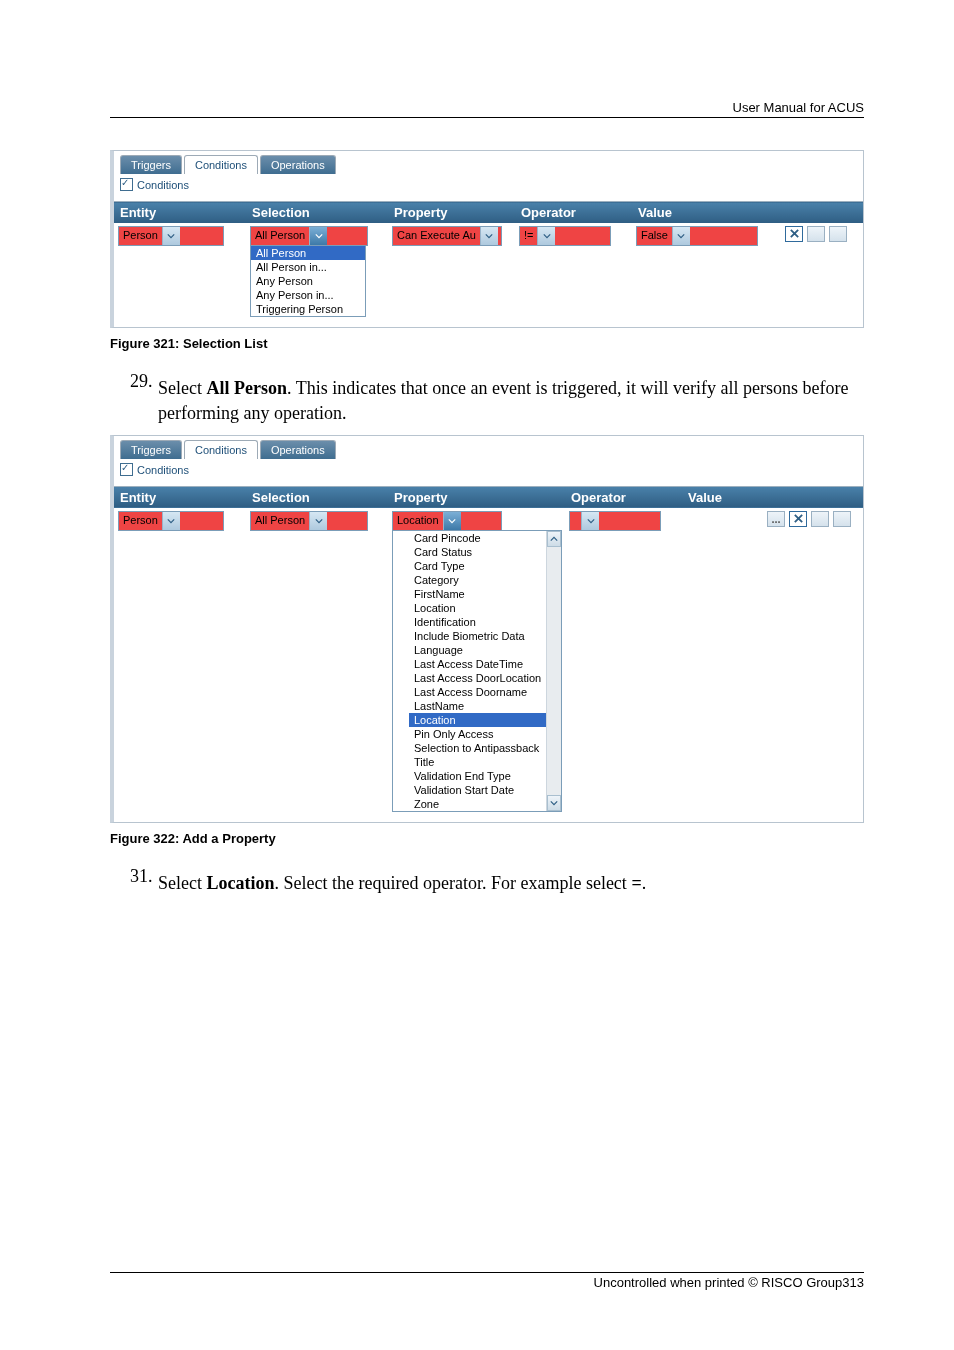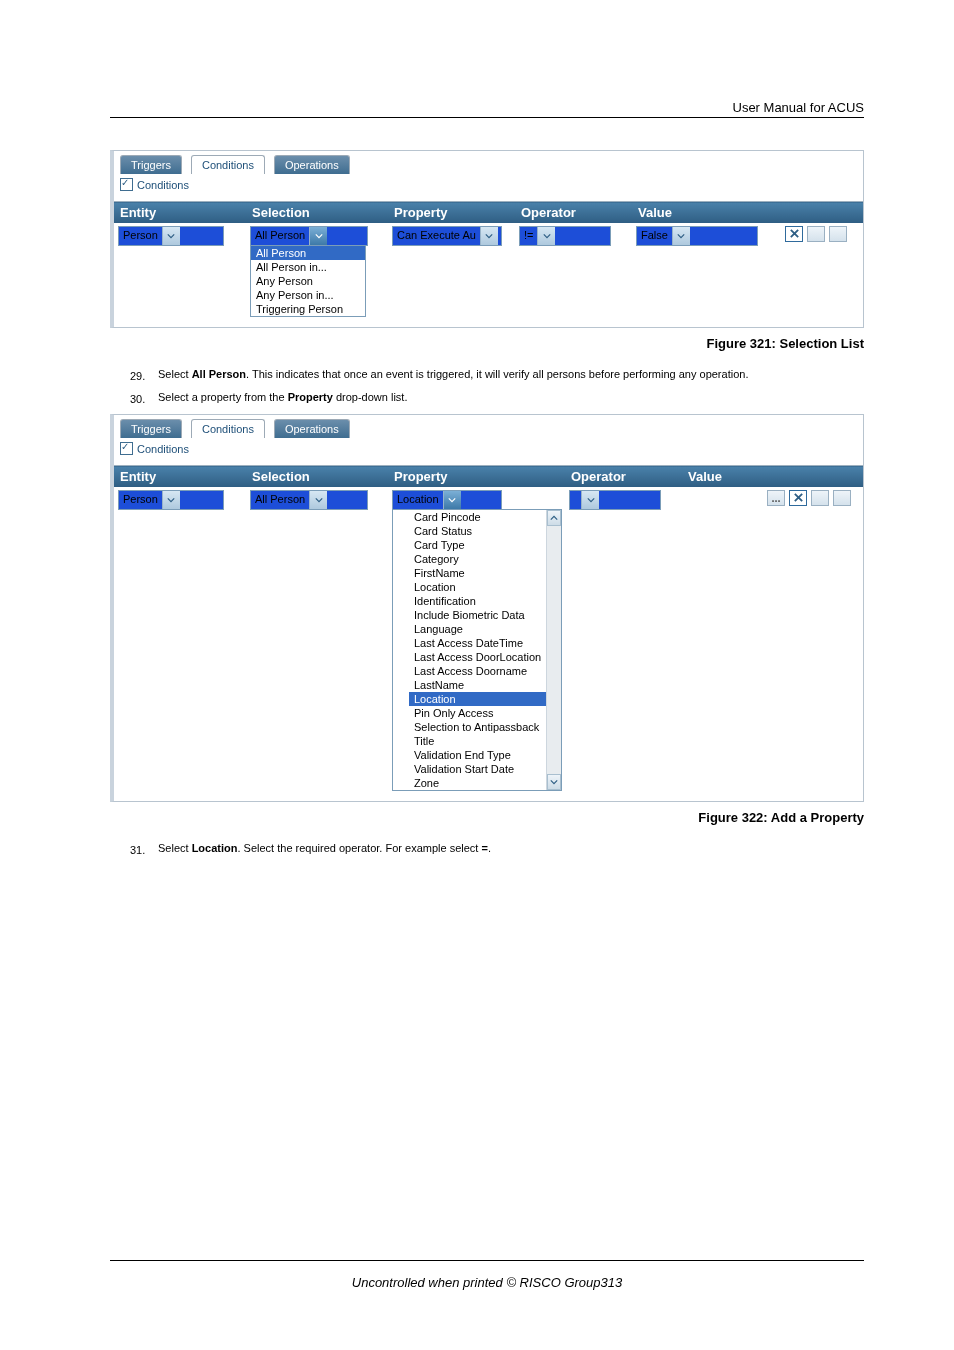--- a/index.html
+++ b/index.html
@@ -34,21 +34,21 @@
     background: #fff;
     margin-bottom: 6px;
   }
   .panel-left-edge {
     border-left: 4px solid #c9d3dd;
   }
   .tabbar {
     display: flex;
     align-items: flex-end;
     padding: 4px 4px 0 4px;
-    gap: 7px;
+    gap: 0;
     padding-left: 6px;
   }
   .tab {
     border: 1px solid #9daab6;
     border-bottom: none;
     padding: 3px 10px;
     font-size: 11px;
     background: linear-gradient(#6b8eab, #3f6d90);
     color: #fff;
     border-radius: 3px 3px 0 0;
@@ -96,21 +96,21 @@
   }
   table.grid td {
     padding: 3px 4px;
     vertical-align: top;
   }
   .dd {
     display: inline-flex;
     align-items: stretch;
     border: 1px solid #7b9db8;
     height: 18px;
-    background: #1d4ed8;
+    background: #ef4444;
     position: relative;
   }
   .dd .dd-text {
     padding: 2px 4px;
     font-size: 11px;
     white-space: nowrap;
     overflow: hidden;
   }
   .dd .dd-btn {
     width: 17px;
@@ -183,30 +183,31 @@
   .act-btn.ellipsis {
     color: #555;
     font-weight: bold;
   }
   .act-btn.delete {
     border-color: #2f6a9c;
     background: #fff;
   }
   .act-btn.delete svg { width: 11px; height: 11px; margin-top: 1px; }
   .figure-caption {
-    text-align: right;
+    text-align: left;
     font-weight: bold;
     font-size: 13px;
     margin: 8px 0 18px 0;
   }
   ol.steps {
     list-style: none;
     padding: 0;
     margin: 0 0 10px 20px;
-    font-size: 11px;
+    font-size: 18px;
+    font-family: Liberation Serif, serif;
   }
   ol.steps li {
     margin-bottom: 10px;
     line-height: 1.35;
   }
   ol.steps li .num {
     display: inline-block;
     width: 28px;
   }
   ol.steps li .body-wrap {
@@ -214,24 +215,23 @@
     padding-left: 28px;
     margin-top: -17px;
   }
   .footer {
     position: absolute;
     bottom: 60px;
     left: 110px;
     right: 90px;
     border-top: 1px solid #000;
     display: flex;
-    justify-content: center;
+    justify-content: flex-end;
     font-size: 13px;
-    padding-top: 14px;
-    font-style: italic;
+    padding-top: 2px;
   }
 </style>
 </head>
 <body>
 
 <div class="page">
   <div class="header-bar">
     <span>User Manual for ACUS</span>
   </div>
 
@@ -327,24 +327,20 @@
         </tr>
       </tbody>
         </table>
     </div>
     <div class="figure-caption">Figure 321: Selection List</div>
 
     <ol class="steps">
       <li>
         <span class="num">29.</span>
         <span class="body-wrap">Select <b>All Person</b>. This indicates that once an event is triggered, it will verify all persons before performing any operation.</span>
-      </li>
-      <li>
-        <span class="num">30.</span>
-        <span class="body-wrap">Select a property from the <b>Property</b> drop-down list.</span>
       </li>
     </ol>
 
     <div class="panel panel-left-edge">
       <div class="tabbar">
         <div class="tab">Triggers</div>
         <div class="tab inactive">Conditions</div>
         <div class="tab">Operations</div>
       </div>
       <div class="subhead">

